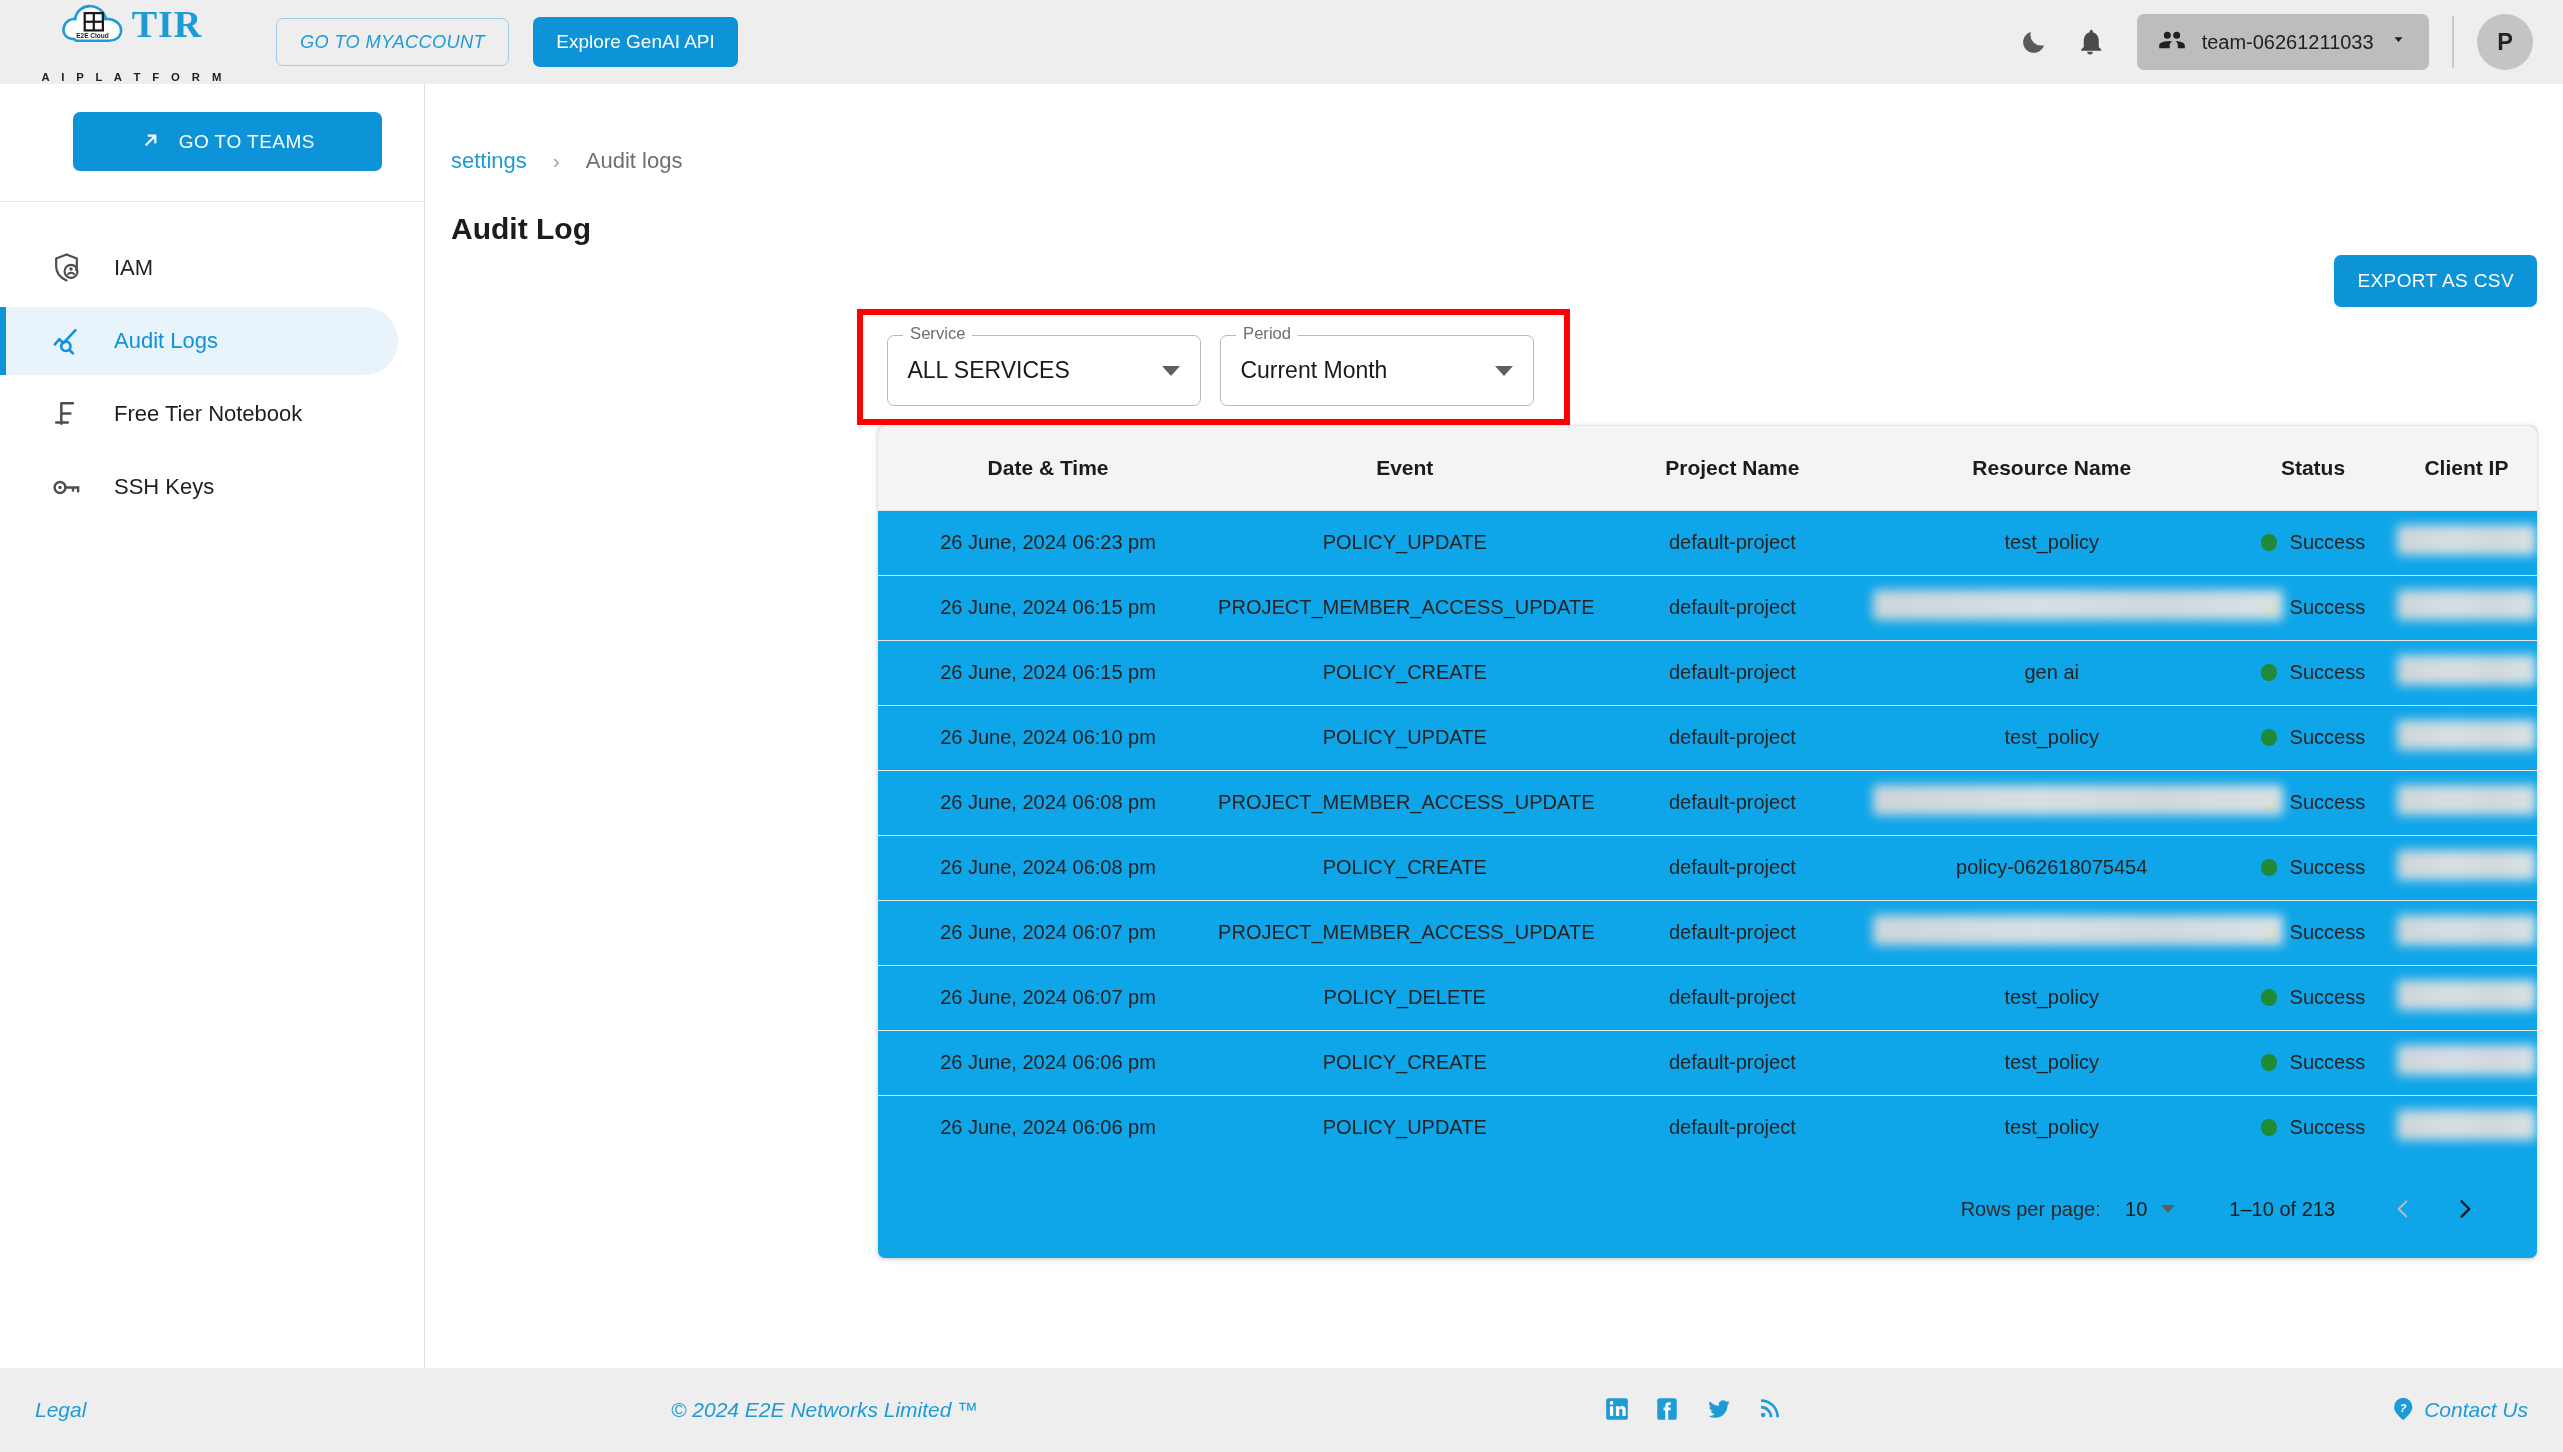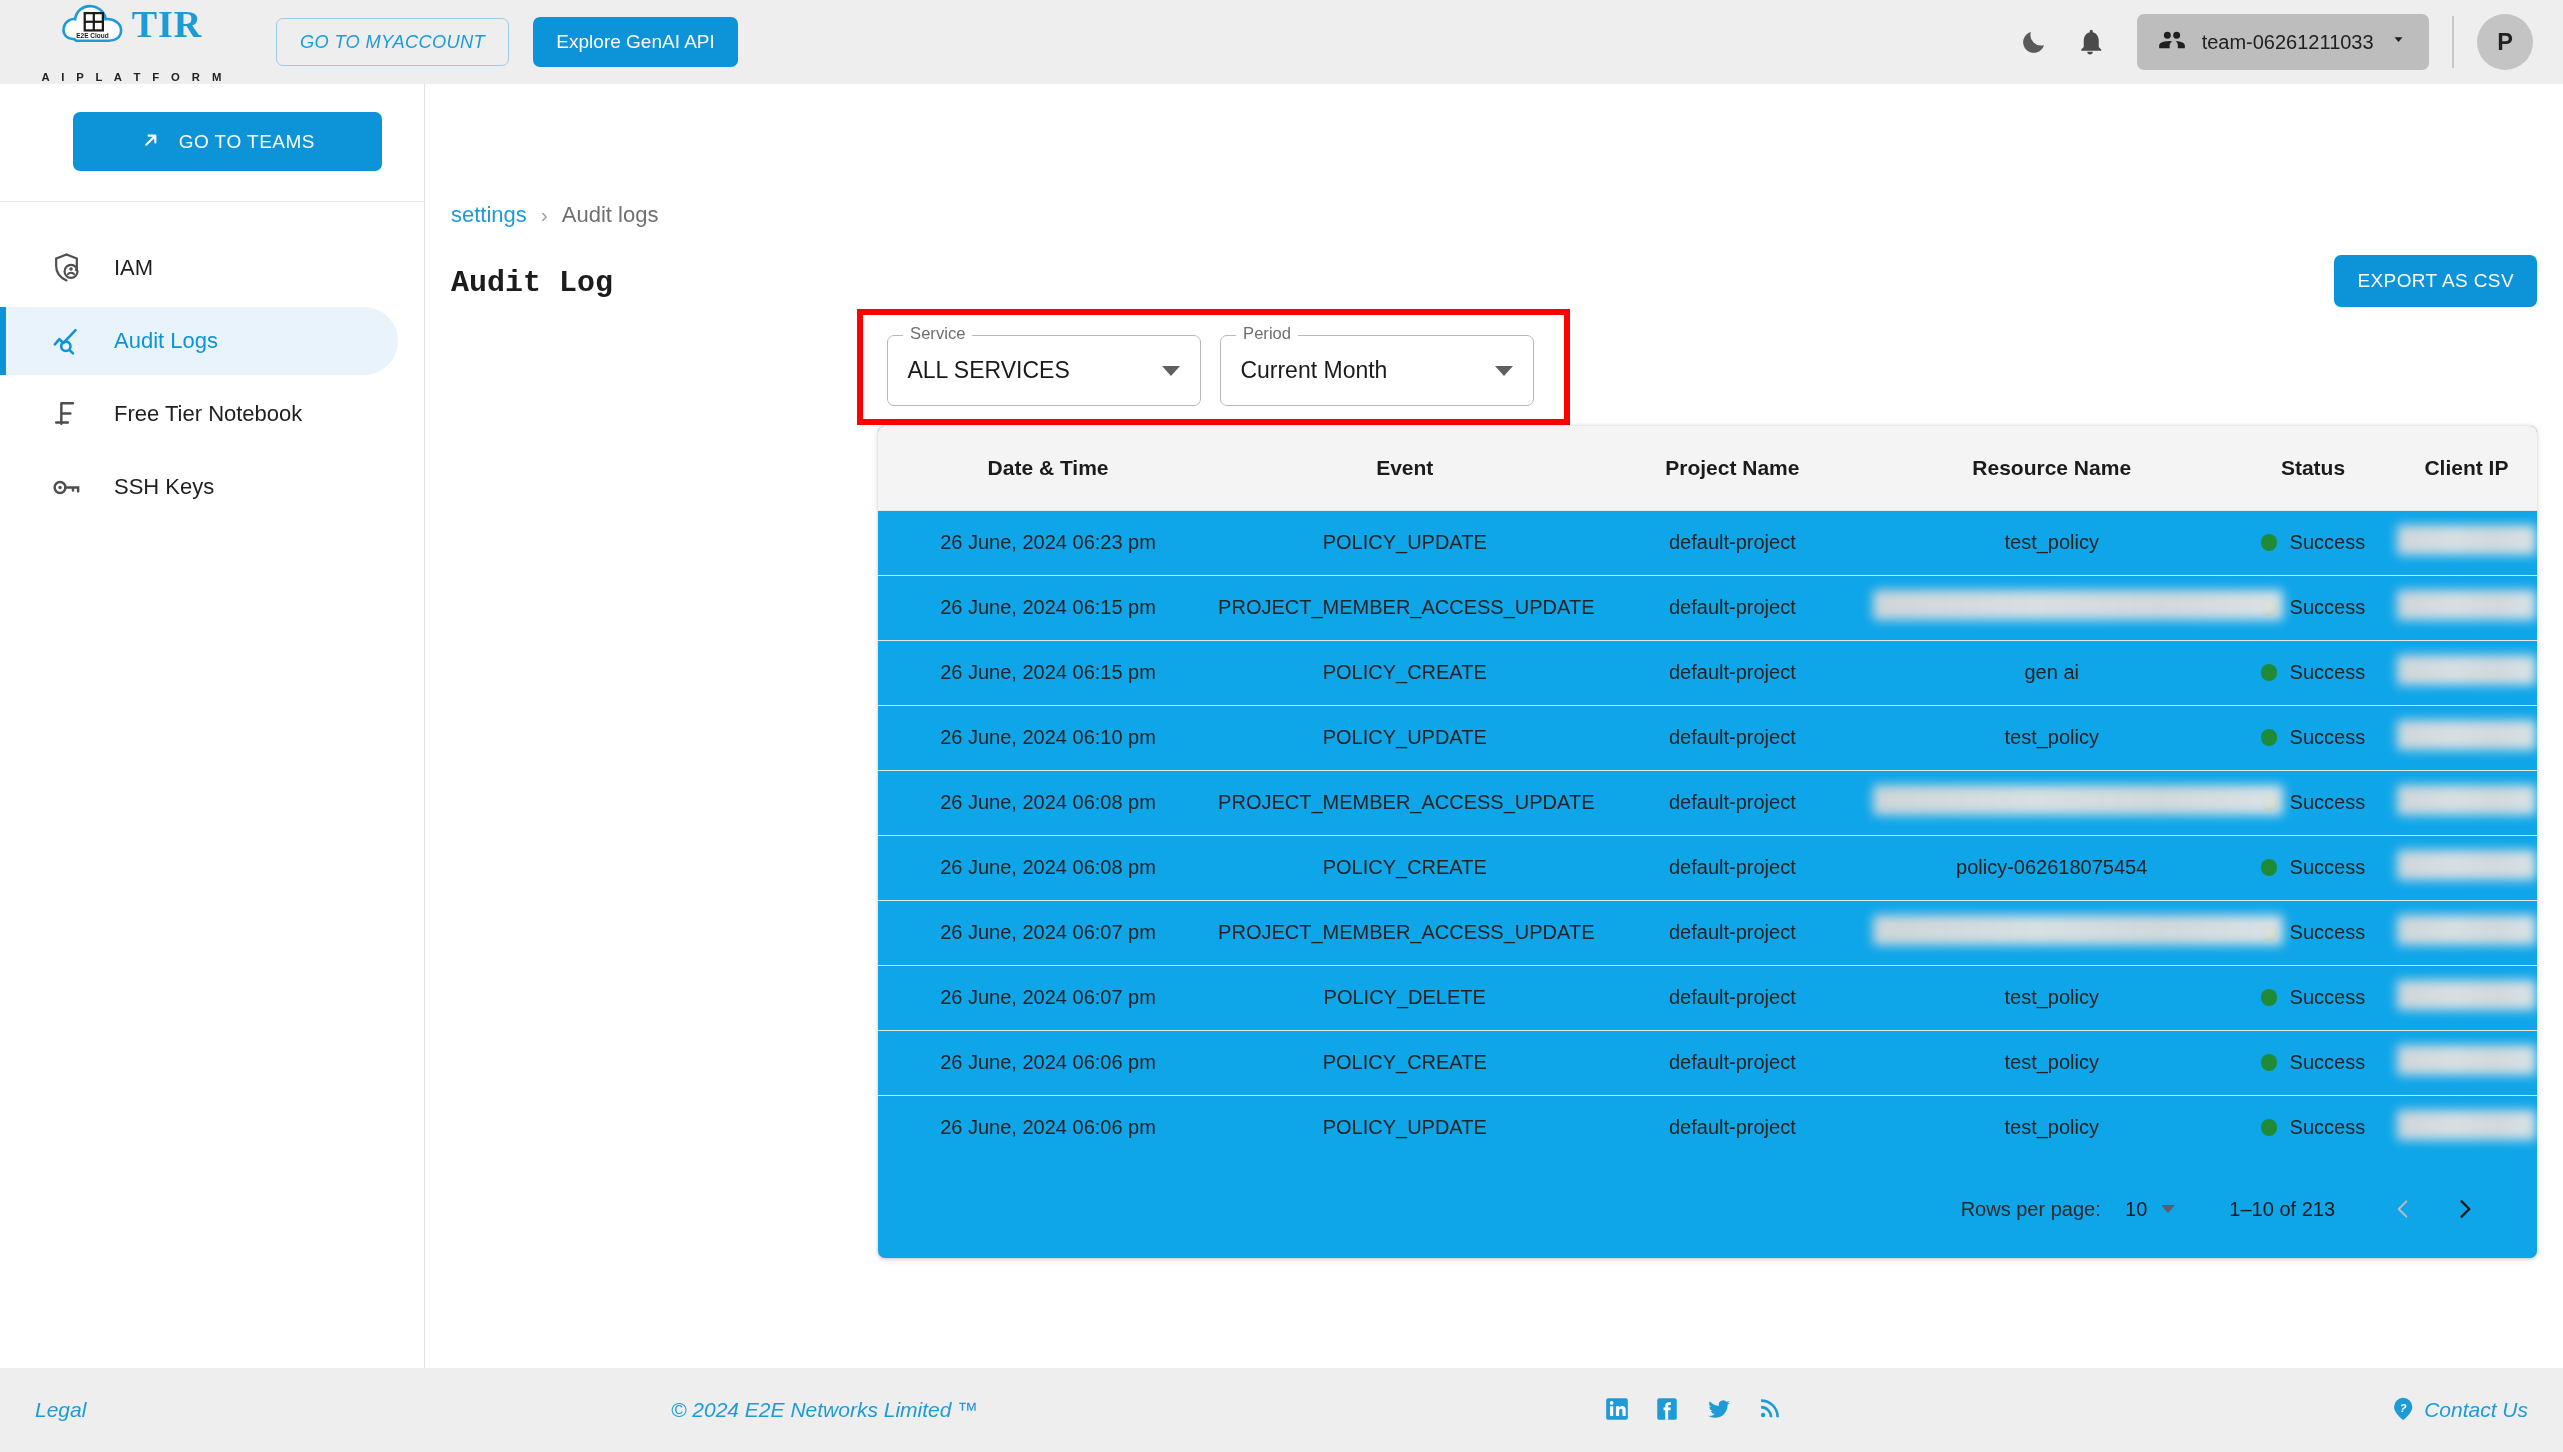--- a/index.html
+++ b/index.html
@@ -88,28 +88,28 @@
   }
   .nav-item.active { background: #e9f3fb; color: #0d93d8; }
   .nav-item.active::before {
     content: ""; position: absolute; left: 0; top: 0; bottom: 0; width: 6.1px; background: #0d93d8;
   }
   .nav-ico { width: 35px; height: 35px; display: flex; align-items: center; justify-content: center; }
 
   
   .main { flex: 1 1 auto; background: #fff; position: relative; overflow: hidden; }
   .breadcrumb {
-    display: flex; align-items: center; gap: 14px;
-    padding: 118px 0 0 26px; font-size: 22px;
+    display: flex; align-items: center; gap: 26px;
+    padding: 64px 0 0 26px; font-size: 22px;
   }
   .crumb-link { color: #1E9BD7; cursor: pointer; }
   .crumb-sep { color: #9e9e9e; font-size: 21px; }
   .crumb-cur { color: #707070; }
 
-  .page-head { display: flex; align-items: flex-end; padding: 38px 0 0 26px; font-family: Liberation Mono, monospace; }
+  .page-head { display: flex; align-items: flex-end; padding: 38px 0 0 26px; }
   .page-title { font-size: 30px; font-weight: 700; color: #1c1c1c; }
   .btn-export {
     position: absolute; right: 26px; top: 171px;
     background: #0d93d8; color: #fff; border: none; border-radius: 7px;
     font-size: 19px; letter-spacing: 0.4px; padding: 15px 23px; cursor: pointer;
     font-family: "Liberation Sans", sans-serif;
   }
 
   
   .filter-annot {

